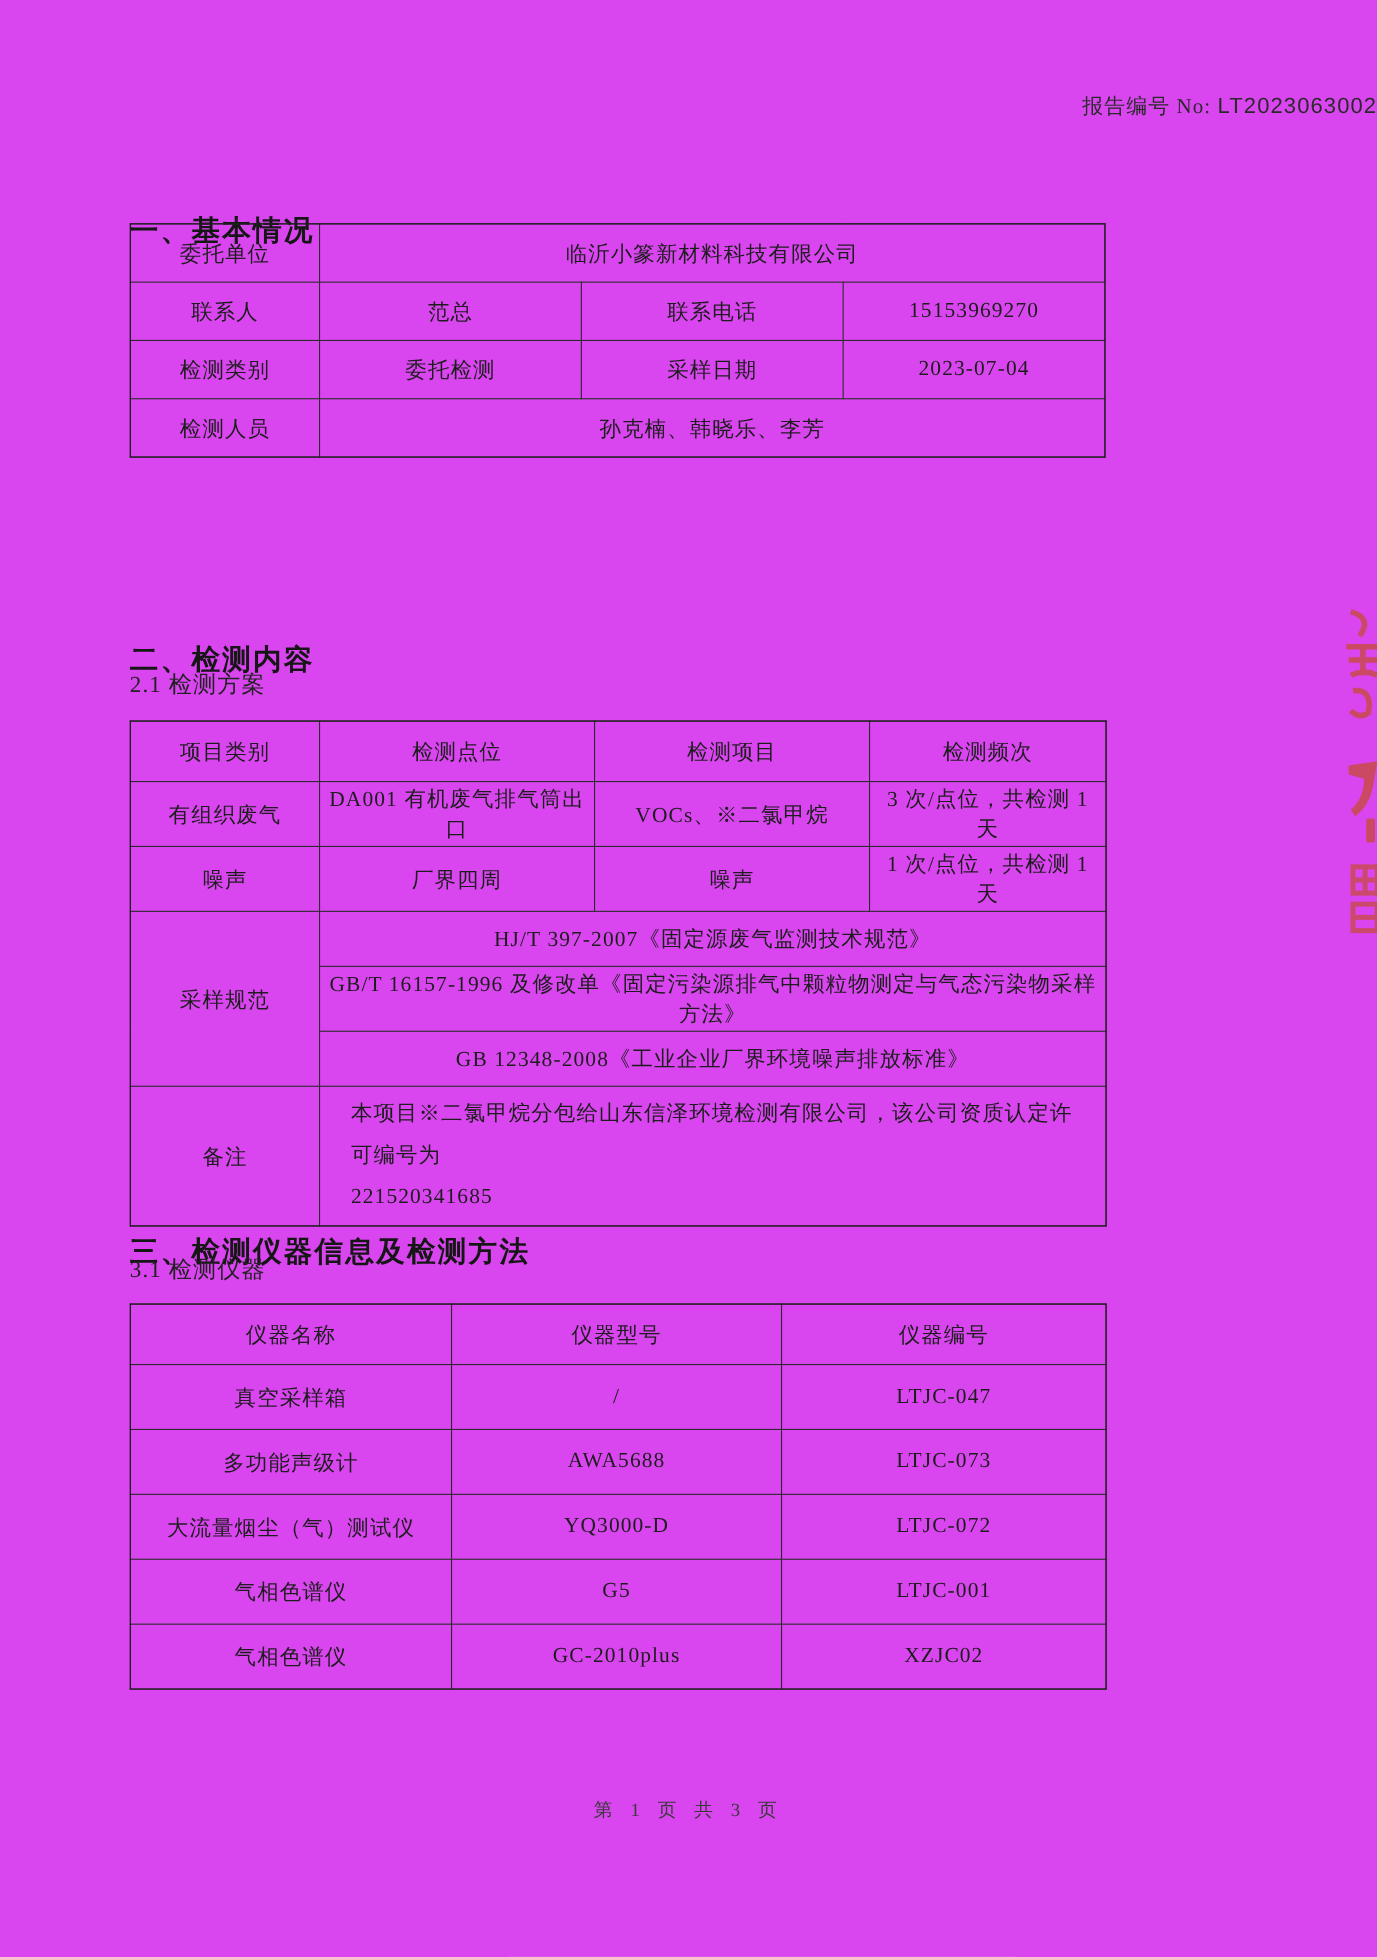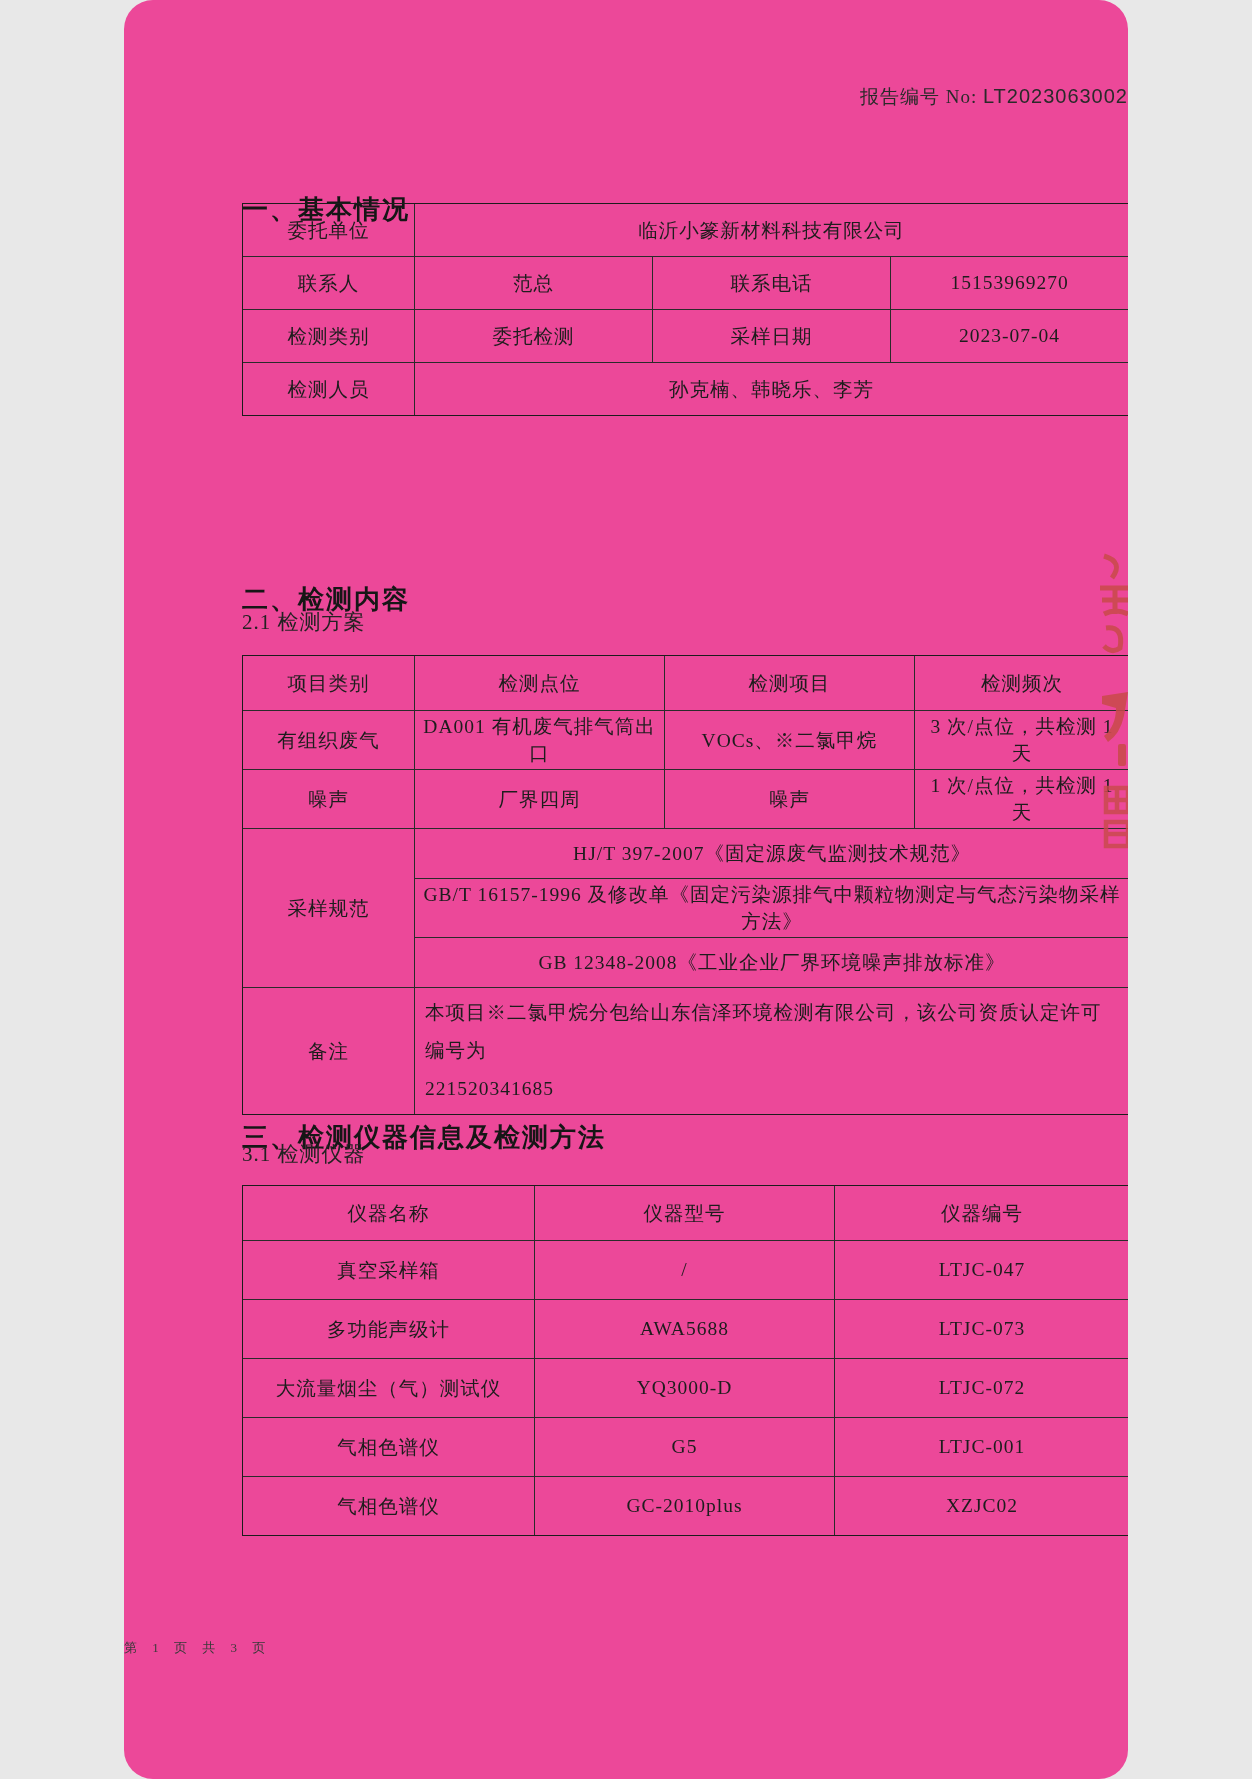--- a/index.html
+++ b/index.html
@@ -1,26 +1,25 @@
 <!DOCTYPE html>
 <html><head>
 <meta charset="utf-8">
 <style>
   * { margin: 0; padding: 0; box-sizing: border-box; }
   html, body { background: #e8e8e8; }
   .page {
     position: relative;
-    width: 1004px;
+    width: 1252px;
     height: 1779px;
     margin: 0 auto;
-    background: #ec4899;
+    background: #d946ef;
     color: #1c1c1c;
     font-family: "Liberation Serif", "DejaVu Serif", serif;
     overflow: hidden;
-    border-radius: 29px;
   }
   .content {
     position: absolute;
     left: 118px;
     top: 0;
     width: 887px;
   }
   .report-no {
     position: absolute;
     top: 84px;
@@ -75,30 +74,31 @@
   .tbl2 th { height: 55px; }
   .tbl2 td.data { height: 52px; }
   .tbl2 td.spec { height: 50px; }
   .tbl2 td.remark-cell { height: 86px; }
   .tbl3 th { height: 55px; font-weight: 400; }
   .tbl3 td { height: 59px; }
   table { outline: 1.5px solid #1c1c1c; outline-offset: -1px; }
 
   .remark-text {
     text-align: left;
-    padding: 6px 10px;
+    padding: 6px 28px;
   }
   .remark-text div { line-height: 38px; }
 
   .footer {
     position: absolute;
     bottom: 122px;
     left: 0;
     width: 100%;
-    font-size: 13px;
+    text-align: center;
+    font-size: 17px;
     letter-spacing: 6px;
     color: #3a3a3a;
   }
 
   
   .stamp { position: absolute; right: -6px; pointer-events: none; }
   .stamp svg { display: block; }
 </style>
 </head>
 <body>

